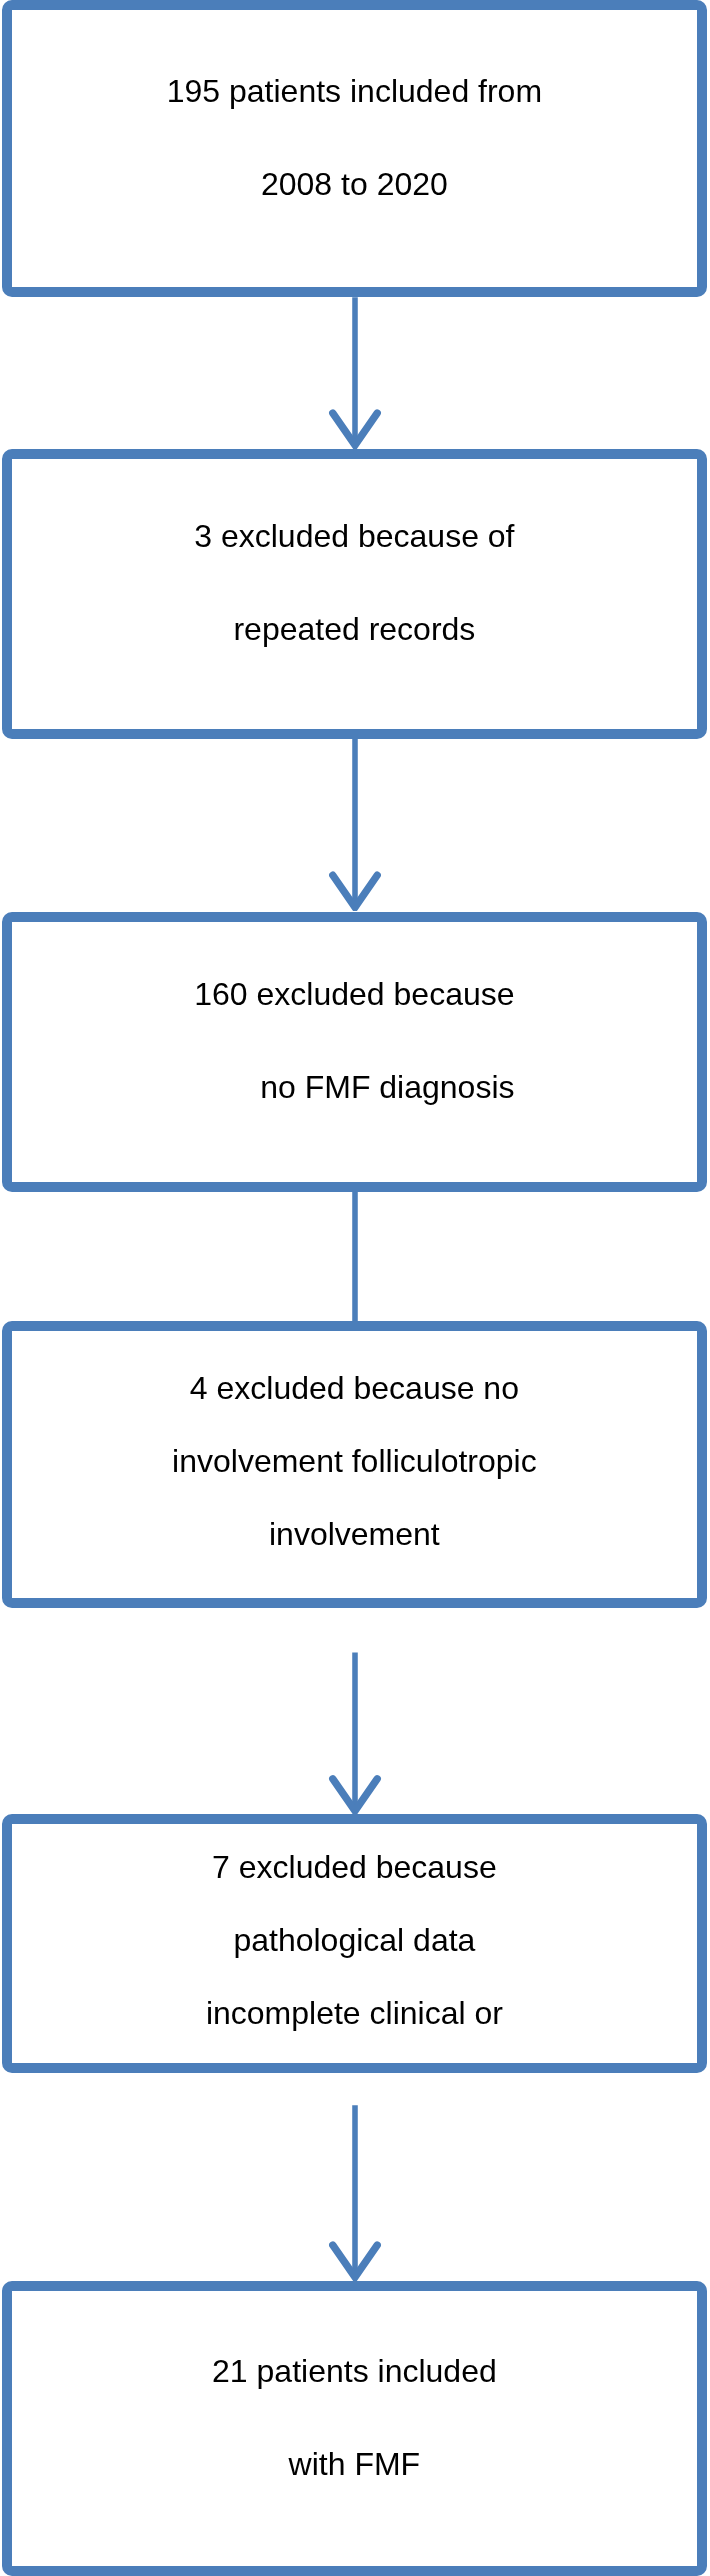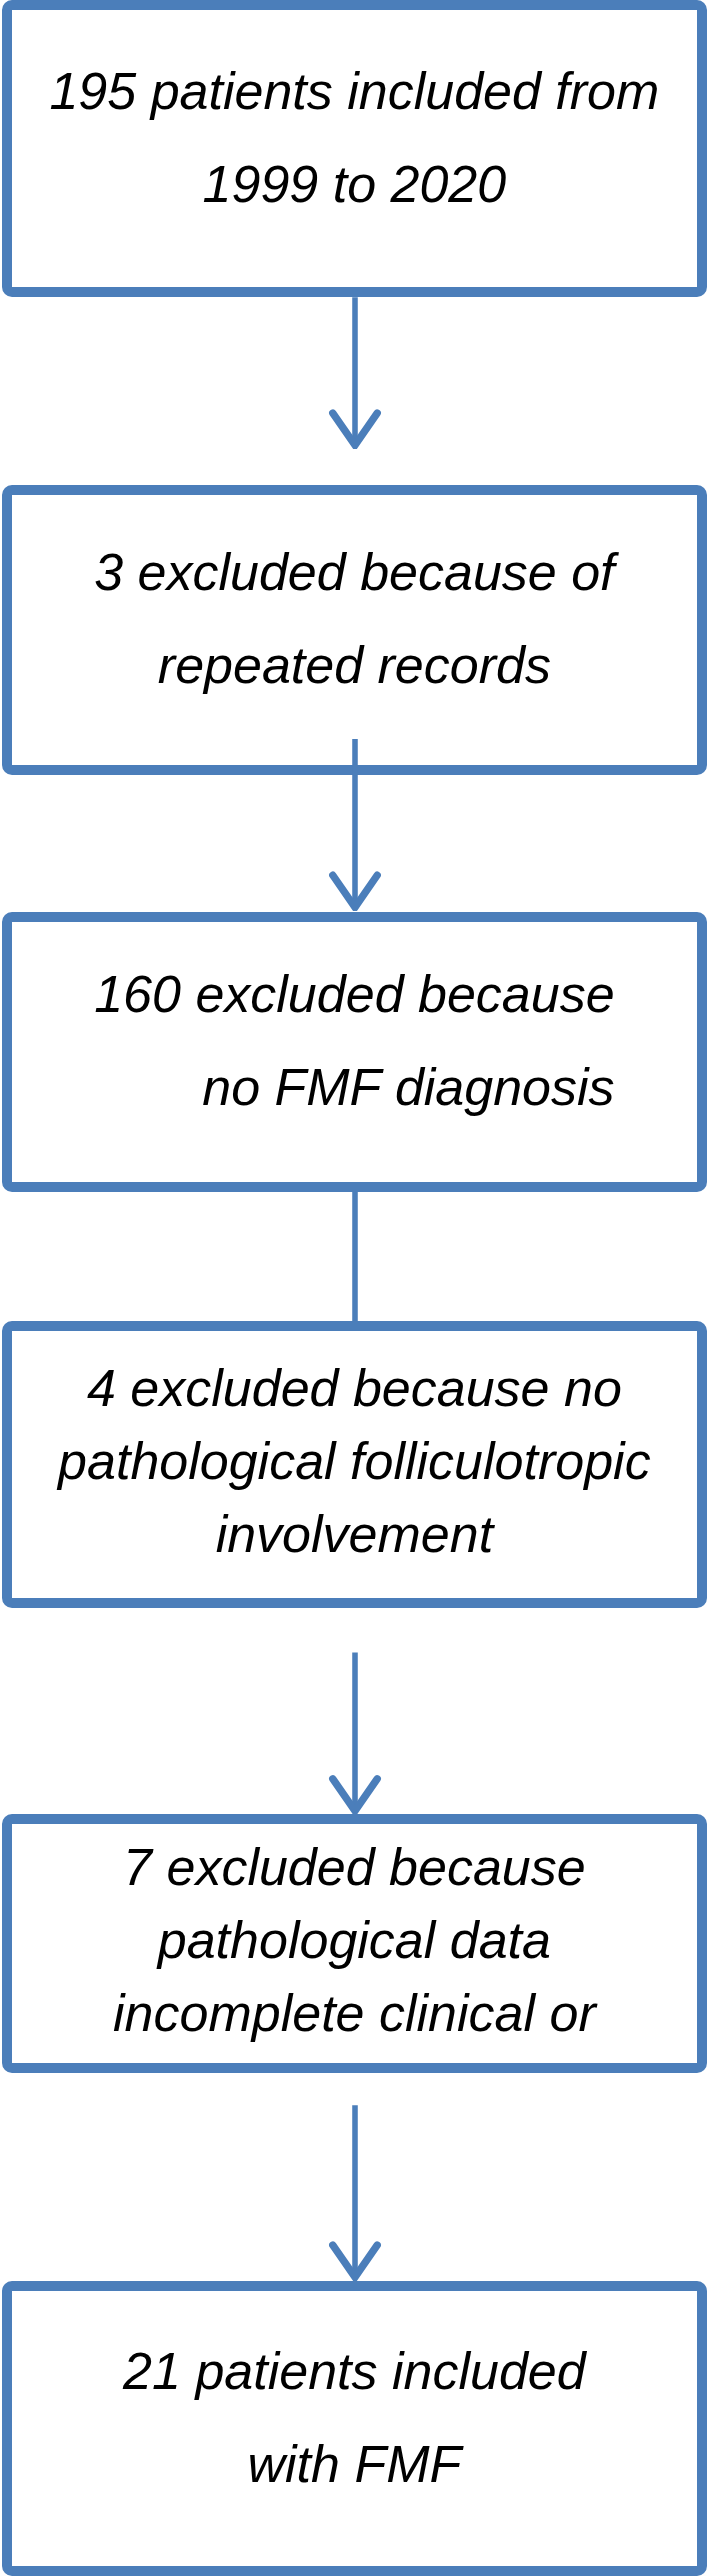--- a/index.html
+++ b/index.html
@@ -25,55 +25,54 @@
     width: 705px;
     border: 10.5px solid var(--box_border);
     border-radius: 10px;
     background: var(--background);
     display: flex;
     align-items: center;
     justify-content: center;
     text-align: center;
   }
   .box-text {
-    font-size: 52px;
+    font-size: 32px;
     color: var(--text);
-    font-style: italic;
   }
   .box-text .line { display: block; }
   .lines-2 { line-height: 93px; padding-bottom: 22px; }
   .lines-3 { line-height: 73px; padding-bottom: 6.2px; }
   .arrow {
     position: absolute;
     left: 318px;
     width: 74px;
     color: var(--arrow);
     display: block;
   }
   .b1 { top: 0;      height: 297px; }
-  .b2 { top: 449px;  height: 290px; margin-top: 36px; }
+  .b2 { top: 449px;  height: 290px; }
   .b3 { top: 912px; height: 280px; text-align: right; }
   .b4 { top: 1321px; height: 287px; }
   .b5 { top: 1814px; height: 259px; }
   .b6 { top: 2281px; height: 295px; text-align: center; }
   .a1 { top: 297px;  height: 152px; }
   .a2 { top: 739px; height: 172px; }
   .a3 { top: 1192px; height: 171px; }
   .a4 { top: 1652px; height: 163px; }
   .a5 { top: 2105px; height: 176px; }
 </style>
 </head>
 <body>
 
 <div class="canvas">
 
   <div class="box b1">
     <div class="box-text lines-2">
       <span class="line">195 patients included from</span>
-      <span class="line">1999 to 2020</span>
+      <span class="line">2008 to 2020</span>
     </div>
   </div>
 
   <svg class="arrow a1" viewBox="0 0 120 246" xmlns="http://www.w3.org/2000/svg">
     <line x1="60" y1="0" x2="60" y2="236" stroke="currentColor" stroke-width="9"></line>
     <path d="M24 188 L60 240 L96 188" fill="none" stroke="currentColor" stroke-width="12" stroke-linecap="round"></path>
   </svg>
 
   <div class="box b2">
     <div class="box-text lines-2">
@@ -95,21 +94,21 @@
   </div>
 
   <svg class="arrow a3" viewBox="0 0 120 277" xmlns="http://www.w3.org/2000/svg">
     <line x1="60" y1="0" x2="60" y2="267" stroke="currentColor" stroke-width="9"></line>
     <path d="M24 219 L60 271 L96 219" fill="none" stroke="currentColor" stroke-width="12" stroke-linecap="round"></path>
   </svg>
 
   <div class="box b4">
     <div class="box-text lines-3">
       <span class="line">4 excluded because no</span>
-      <span class="line">pathological folliculotropic</span>
+      <span class="line">involvement folliculotropic</span>
       <span class="line">involvement</span>
     </div>
   </div>
 
   <svg class="arrow a4" viewBox="0 0 120 263" xmlns="http://www.w3.org/2000/svg">
     <line x1="60" y1="0" x2="60" y2="253" stroke="currentColor" stroke-width="9"></line>
     <path d="M24 205 L60 257 L96 205" fill="none" stroke="currentColor" stroke-width="12" stroke-linecap="round"></path>
   </svg>
 
   <div class="box b5">

